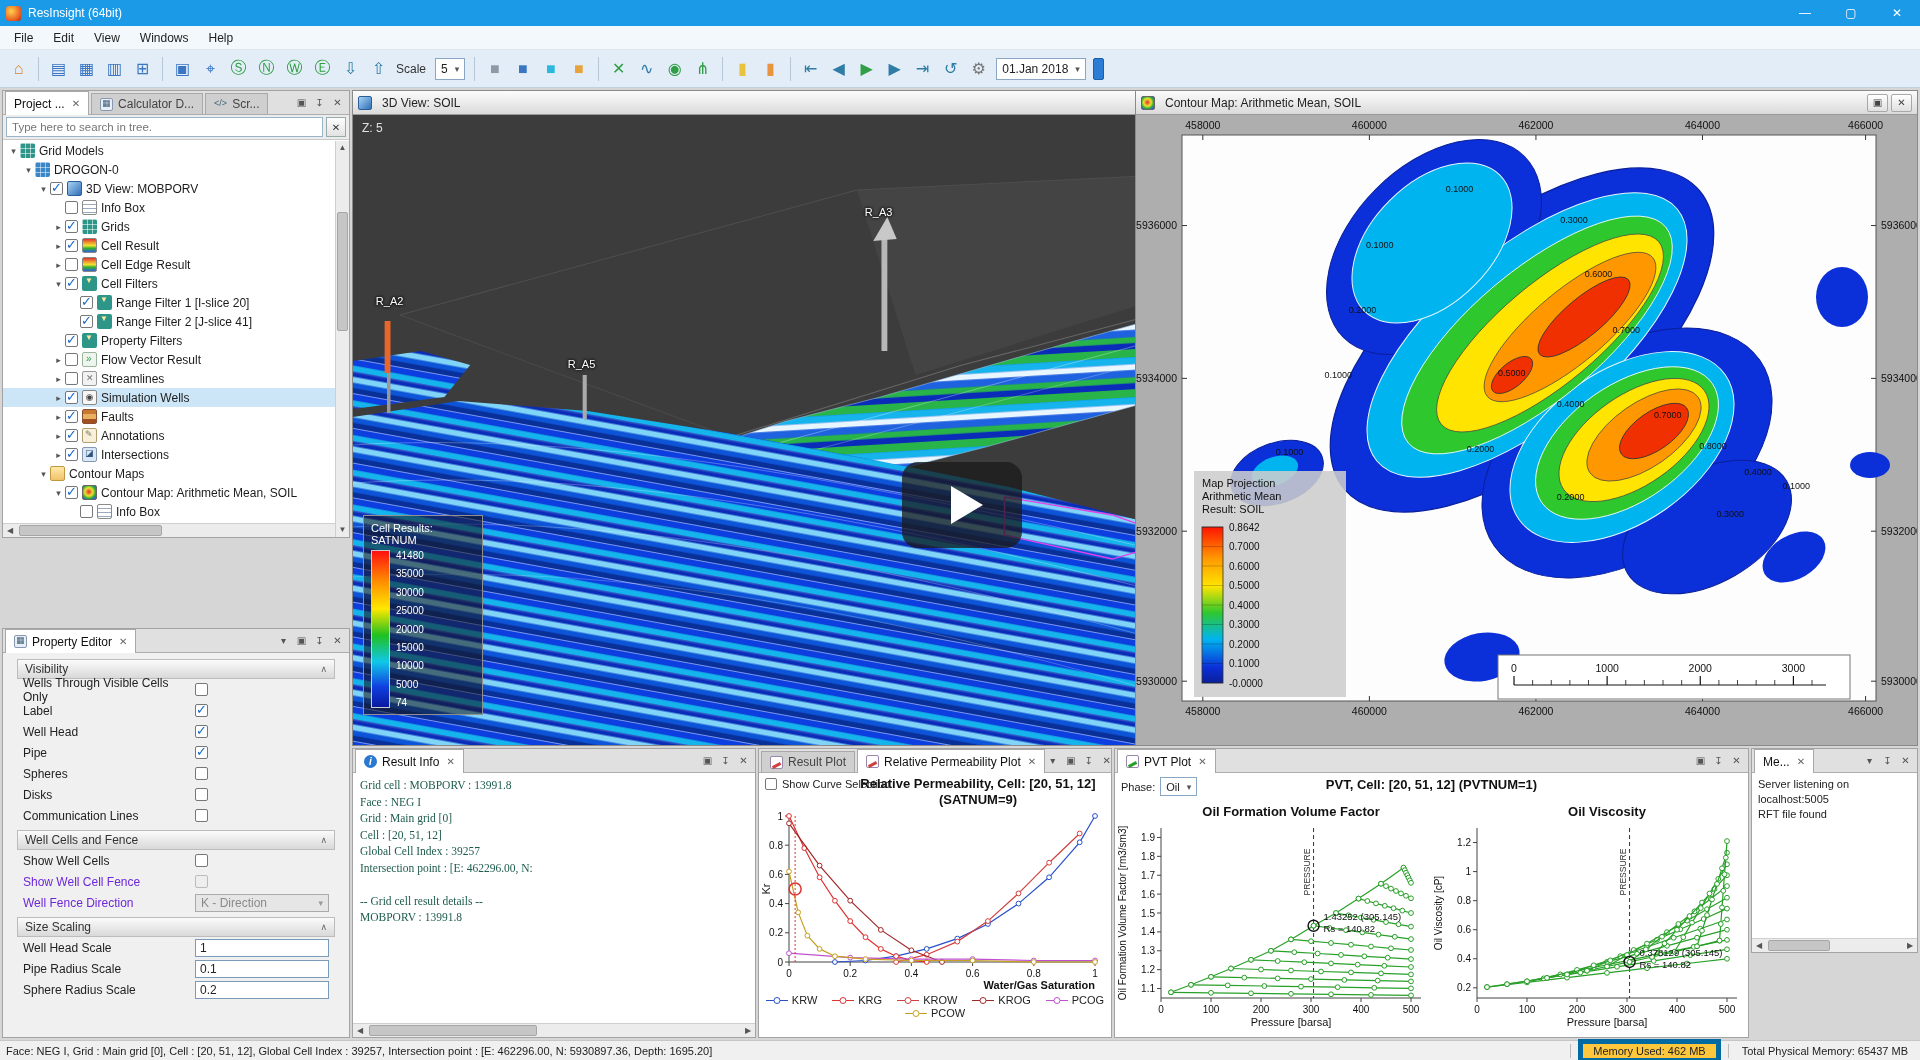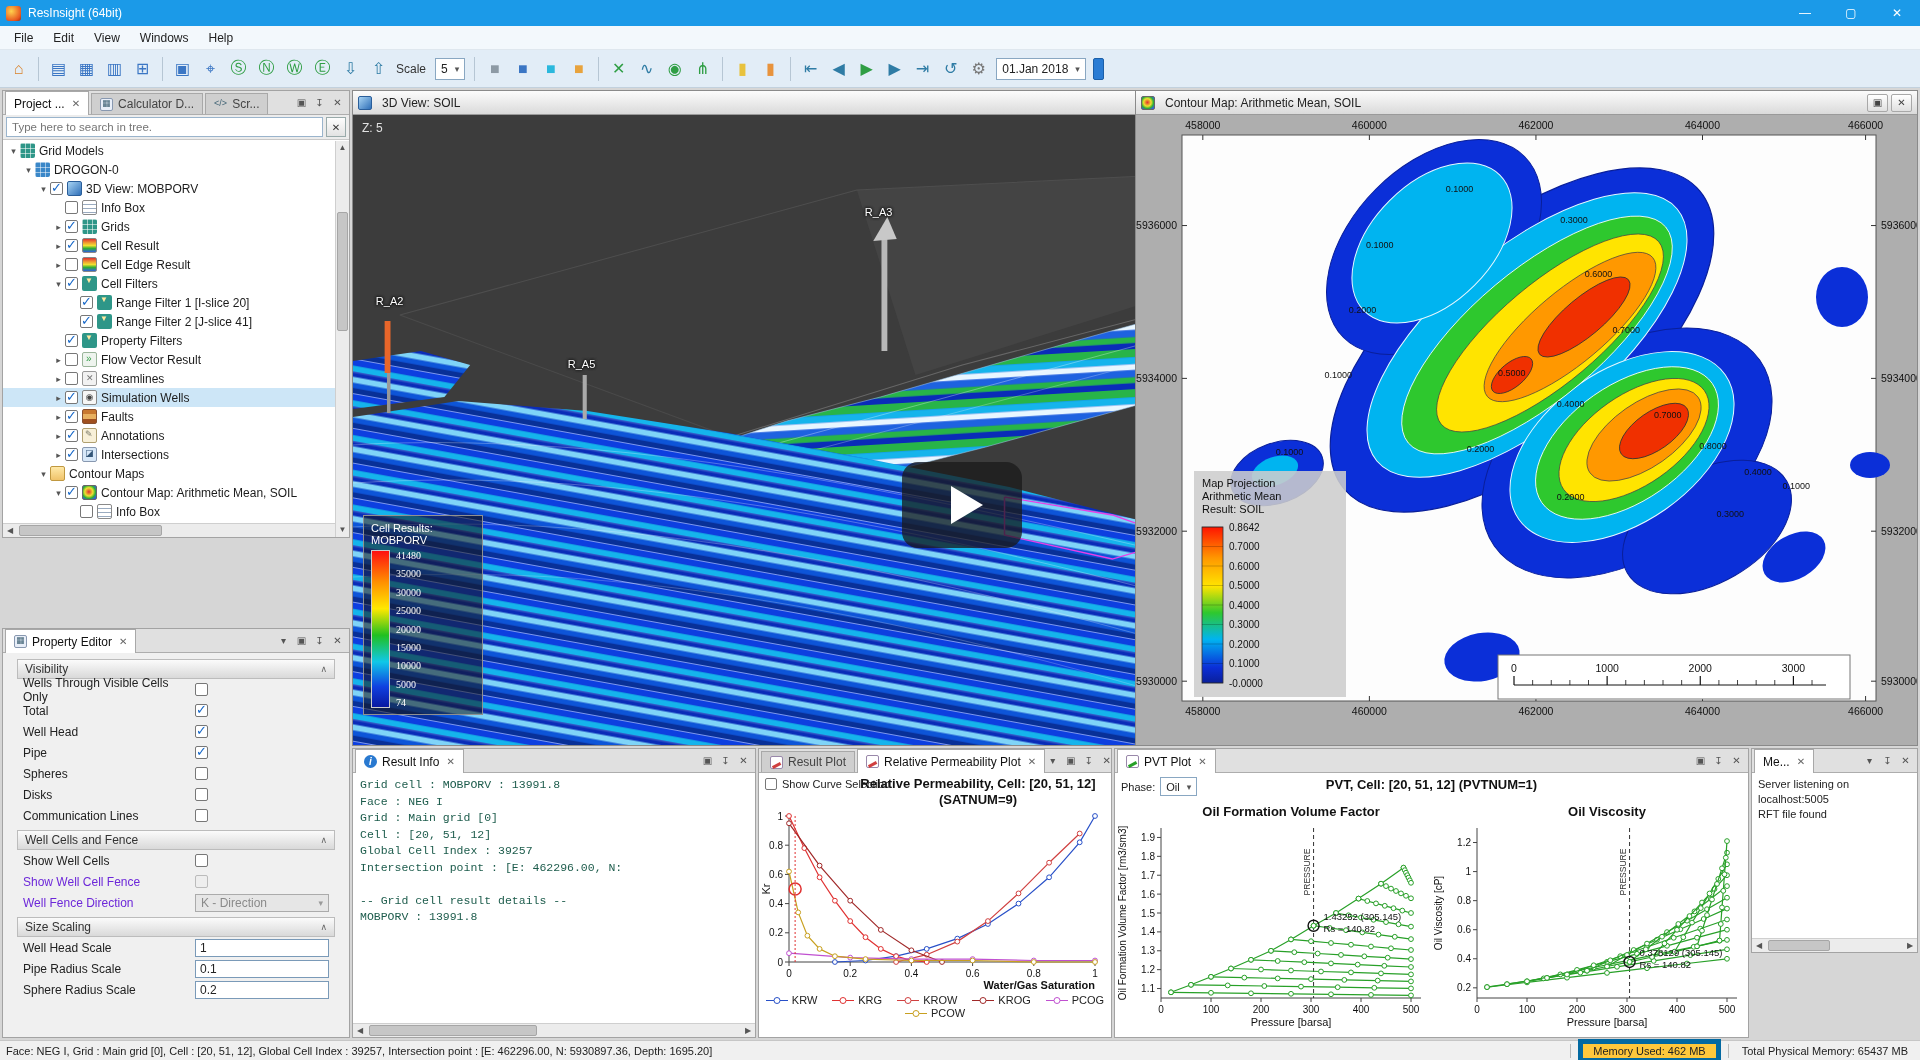--- a/index.html
+++ b/index.html
@@ -105,27 +105,27 @@
   
   .subwin{position:absolute;border:1px solid #8a8a8a;display:flex;flex-direction:column;background:#fff;overflow:hidden;}
   .subhdr{height:24px;background:linear-gradient(#fcfcfc,#dadada);border-bottom:1px solid #9a9a9a;display:flex;align-items:center;gap:6px;padding:0 5px;color:#222;flex:none;}
   .subhdr .htitle{white-space:nowrap;}
   .hbtns{margin-left:auto;display:flex;gap:3px;}
   .hbtn{width:21px;height:18px;border:1px solid #a8a8a8;border-radius:2px;background:linear-gradient(#fff,#e0e0e0);display:flex;align-items:center;justify-content:center;font-size:10px;color:#444;}
   .v3d-content{flex:1;position:relative;background:#3c3c3c;overflow:hidden;}
   .zlbl{position:absolute;left:9px;top:6px;color:#e0e0e0;font-size:12px;}
   .well-lbl{position:absolute;color:#fff;font-size:11px;text-shadow:0 0 3px #000,0 0 3px #000;}
   .v3d-legend{position:absolute;left:10px;top:400px;width:120px;padding:6px 7px;background:rgba(22,22,22,.55);border:1px solid #909090;color:#fff;font-size:11px;}
-  .v3d-legend .lrow{display:flex;margin-top:4px;font-family:Liberation Serif, serif;}
+  .v3d-legend .lrow{display:flex;margin-top:4px;}
   .lbar{width:19px;height:158px;flex:none;border:1px solid #cccccc;background:linear-gradient(180deg,#ff1010,#ff9000 20%,#ffe800 37%,#20c020 54%,#10c8e8 71%,#1040e0 87%,#0818a0);}
   .lvals{height:158px;display:flex;flex-direction:column;justify-content:space-between;margin-left:6px;font-size:10px;}
   .cm-content{flex:1;position:relative;background:#aeaeae;overflow:hidden;}
 
   
-  .ri-text{flex:1;background:#fff;padding:4px 7px;font-family:Liberation Mono, monospace;font-size:11.5px;line-height:16.5px;color:#1d5c4c;white-space:pre;overflow:hidden;}
+  .ri-text{flex:1;background:#fff;padding:4px 7px;font-family:Liberation Serif, serif;font-size:11.5px;line-height:16.5px;color:#1d5c4c;white-space:pre;overflow:hidden;}
   .msg-text{flex:1;background:#fff;padding:4px 6px;font-size:11px;line-height:15px;color:#222;overflow:hidden;white-space:pre-wrap;}
   .rp-content{flex:1;background:#fff;position:relative;display:flex;flex-direction:column;overflow:hidden;}
   .scs{position:absolute;left:6px;top:5px;display:flex;align-items:center;gap:5px;font-size:11px;color:#222;z-index:2;}
   .scs .pcb{width:12px;height:12px;}
   .rp-title{margin:3px 12px 0 98px;text-align:center;font-weight:bold;font-size:13px;line-height:16px;color:#111;}
   .rp-legend{display:flex;flex-direction:column;align-items:center;gap:1px;font-size:11px;color:#222;padding-bottom:2px;}
   .leg-row{display:flex;gap:15px;}
   .leg-item{display:flex;align-items:center;gap:4px;}
   .pvt-content{flex:1;background:#fff;position:relative;overflow:hidden;}
   .phase{position:absolute;left:6px;top:4px;display:flex;align-items:center;gap:5px;font-size:11px;z-index:2;color:#222;}
@@ -409,21 +409,21 @@
       <div class="prop-content">
           <div class="sect-hdr">
             <span>Visibility</span>
             <span class="chev">∧</span>
           </div>
           <div class="prow">
             <span class="plabel">Wells Through Visible Cells Only</span>
             <span class="pcb"></span>
           </div>
           <div class="prow">
-            <span class="plabel">Total</span>
+            <span class="plabel">Label</span>
             <span class="pcb on"></span>
           </div>
           <div class="prow">
             <span class="plabel">Well Head</span>
             <span class="pcb on"></span>
           </div>
           <div class="prow">
             <span class="plabel">Pipe</span>
             <span class="pcb on"></span>
           </div>
@@ -531,21 +531,21 @@
           <rect x="29" y="258" width="3" height="40" fill="#999999"></rect>
           <rect x="196" y="260" width="3.5" height="44" fill="#aaaaaa"></rect>
           <line x1="668" y1="596" x2="712" y2="604" stroke="#e03030" stroke-width="2.5"></line>
           <line x1="690" y1="574" x2="686" y2="612" stroke="#3868e8" stroke-width="2.5"></line>
           <circle cx="689" cy="600" r="3" fill="#eeeeee"></circle>
         </svg>
         <span class="zlbl">Z: 5</span>
         <span><span class="well-lbl" style="left:2.5%;top:28.5%">R_A2</span><span class="well-lbl" style="left:56%;top:14.5%">R_A3</span><span class="well-lbl" style="left:23.5%;top:38.5%">R_A5</span></span>
         <div class="v3d-legend">
           <div>Cell Results:</div>
-          <div>MOBPORV</div>
+          <div>SATNUM</div>
           <div class="lrow">
             <span class="lbar"></span>
             <span class="lvals">
                 <span>41480</span>
                 <span>35000</span>
                 <span>30000</span>
                 <span>25000</span>
                 <span>20000</span>
                 <span>15000</span>
                 <span>10000</span>

